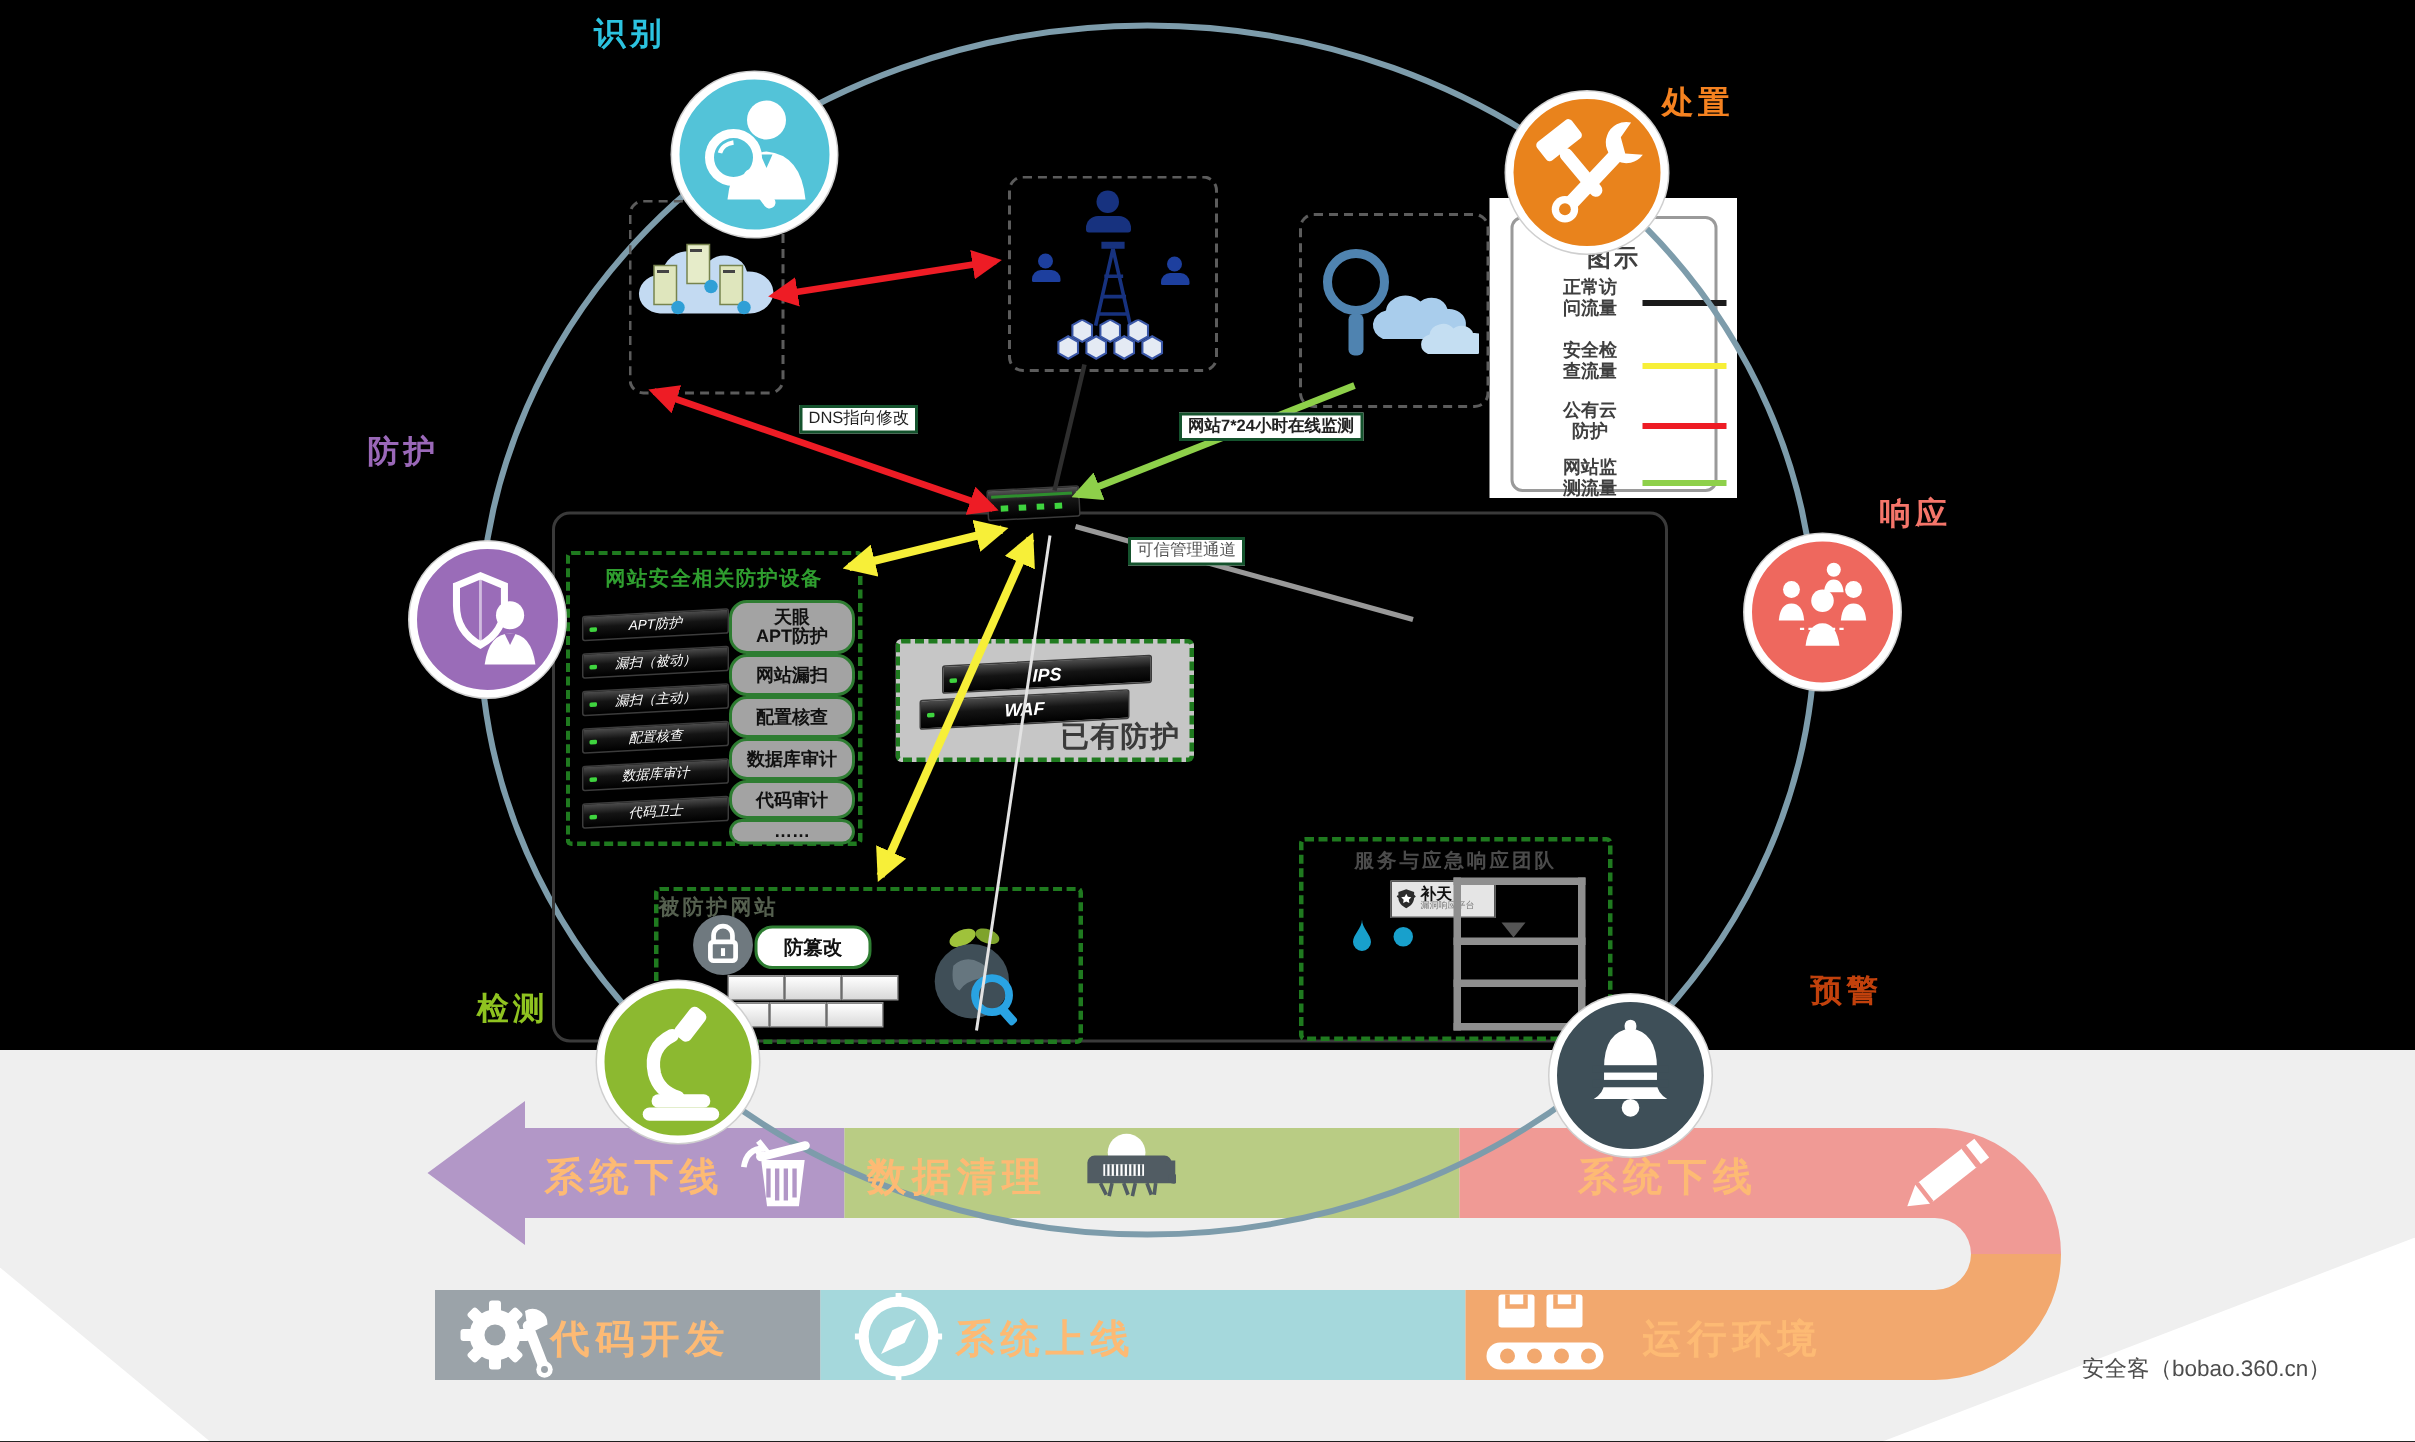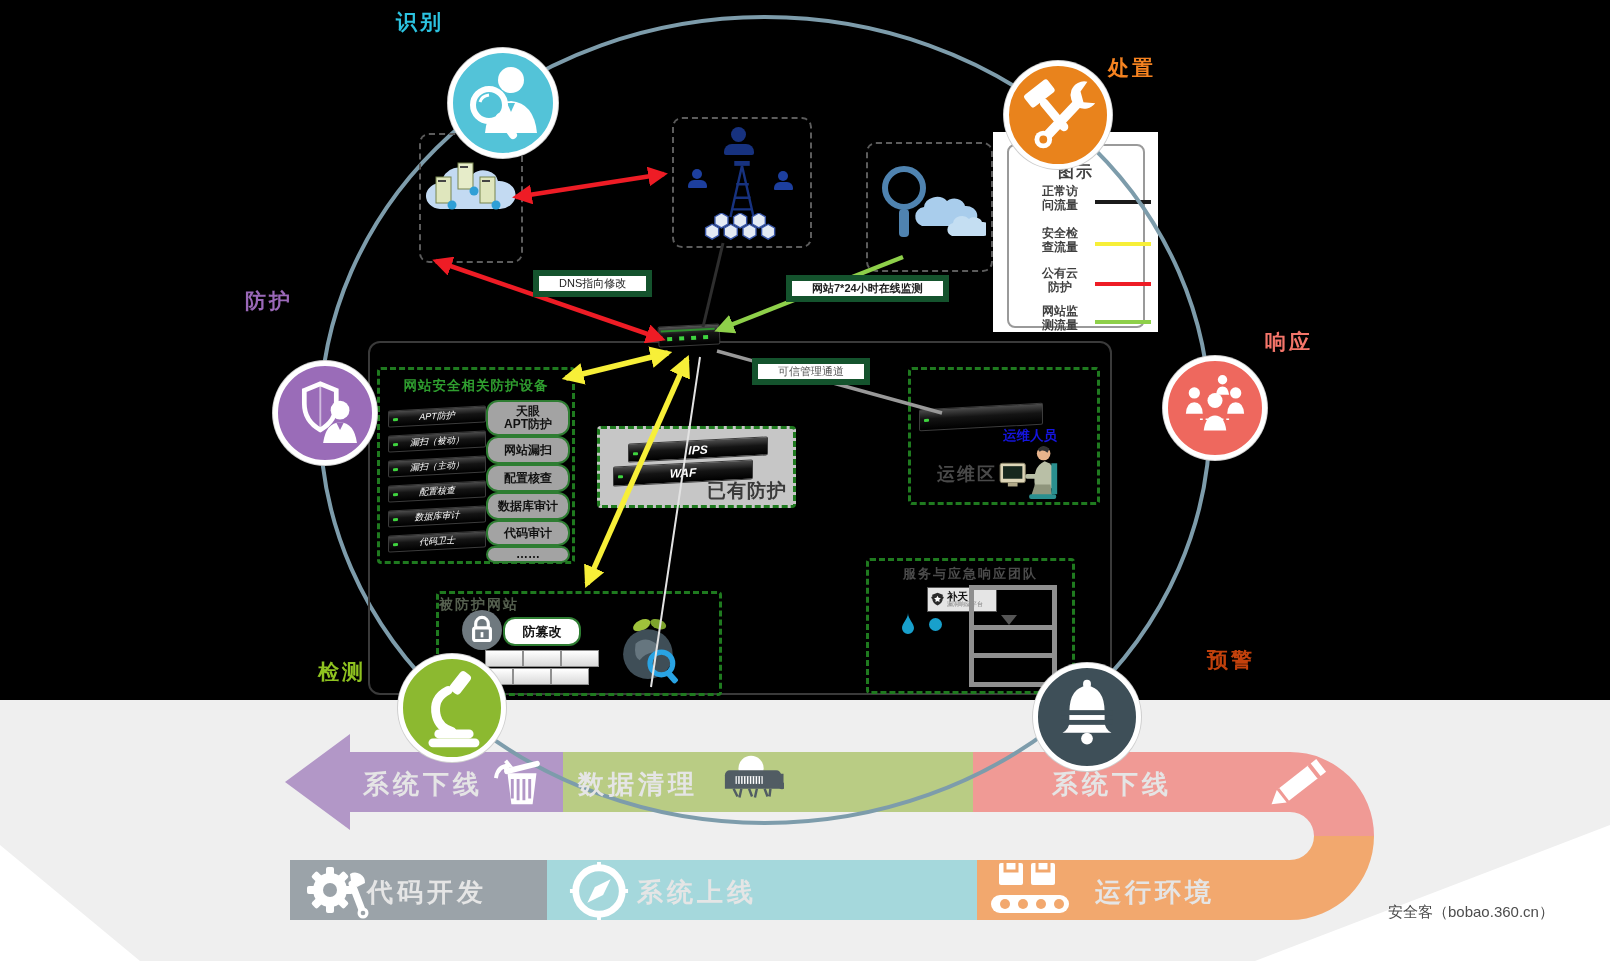--- a/index.html
+++ b/index.html
@@ -12,43 +12,43 @@
   .wedge{z-index:0;background:#fff;}
   
   .dash-dark{border:2px dashed #5c5c5c;border-radius:10px;}
   .dash-green{border:3px dashed #1f7a1f;border-radius:4px;}
   .big-frame{border:2px solid #3a3a3a;border-radius:12px;}
   
   .node{border-radius:50%;border:5px solid #fff;box-shadow:0 0 0 1px #cfcfcf;z-index:8;}
   .node svg{width:100%;height:100%;display:block;}
   .stage-label{font-weight:bold;font-size:21px;letter-spacing:3px;z-index:8;}
   
-  .chip{background:#fff;border:6px solid #14532d;color:#222;font-size:11px;
-        padding:1px 20px;line-height:1.2;z-index:7;white-space:nowrap;}
+  .chip{background:#fff;border:2px solid #14532d;color:#222;font-size:11px;
+        padding:1px 4px;line-height:1.2;z-index:7;white-space:nowrap;}
   
   .srv{background:linear-gradient(180deg,#4c4c4c 0%,#141414 45%,#000 100%);
        border:1px solid #3c3c3c;border-radius:2px;color:#fff;display:flex;
        align-items:center;justify-content:center;font-style:italic;
        transform:skewY(-3deg);}
   .srv i{position:absolute;left:4px;top:45%;width:5px;height:3px;background:#3fd43f;border-radius:1px;}
   .svc{background:#a3a3a3;border:2px solid #2e7d32;border-radius:12px;display:flex;
        align-items:center;justify-content:center;font-weight:bold;font-size:12px;
        color:#111;text-align:center;line-height:1.08;}
   .wbox{background:linear-gradient(180deg,#fff 0%,#d9d9d9 100%);border:1px solid #8f8f8f;}
   
   .legend{left:993px;top:132px;width:165px;height:200px;background:#fff;z-index:2;}
   .lg-inner{position:absolute;left:14px;top:12px;width:134px;height:180px;
             border:2px solid #9a9a9a;border-radius:8px;}
   .lg-title{position:absolute;left:0;top:16px;width:100%;text-align:center;
             font-size:16px;font-weight:bold;color:#3f3f3f;letter-spacing:2px;}
   .lg-label{position:absolute;left:20px;width:62px;text-align:center;font-size:12px;
             font-weight:bold;color:#3f3f3f;line-height:1.2;}
   .lg-line{position:absolute;left:86px;width:56px;height:4px;}
   
-  .band-text{color:#e5e5e5;font-weight:bold;font-size:26px;letter-spacing:4px;z-index:4;}
+  .band-text{color:#fdba74;font-weight:bold;font-size:26px;letter-spacing:4px;z-index:4;}
   .lc{z-index:4;}
   .title-green{color:#2f9e2f;font-weight:bold;}
   .dim-title{font-weight:bold;letter-spacing:2px;}
 </style>
 </head>
 <body>
 
 <div class="canvas">
 
   <div class="abs bg-gray"></div>
@@ -275,39 +275,20 @@
         <i></i>
         <span>IPS</span>
       </div>
     <div class="abs srv" style="left:13px;top:34px;width:138px;height:18px;font-size:12px;font-weight:bold;">
         <i></i>
         <span>WAF</span>
       </div>
     <div class="abs" style="right:6px;bottom:1px;font-size:19px;font-weight:bold;color:#3a3a3a;letter-spacing:1px;">已有防护</div>
   </div>
 
-  <div class="abs dash-green" style="left:908px;top:367px;width:186px;height:132px;z-index:5;">
-    <div class="abs srv" style="left:8px;top:36px;width:122px;height:20px;font-size:10px;">
-        <i></i>
-      </div>
-    <div class="abs" style="left:92px;top:57px;font-size:13.5px;font-weight:bold;color:#1515e0;">运维人员</div>
-    <svg style="position:absolute;left:86px;top:72px;" width="72" height="58" viewBox="0 0 72 60">
-      <rect x="2" y="22" width="26" height="20" rx="2" fill="#ded6b8" stroke="#8a8468"></rect>
-      <rect x="5" y="25" width="20" height="13" fill="#17281e"></rect>
-      <rect x="10" y="42" width="10" height="4" fill="#b0a888"></rect>
-      <circle cx="47" cy="12" r="7" fill="#e8b48c"></circle>
-      <path d="M41 8 q5 -7 12 -1 l-2 4 q-5 -4 -8 -1 z" fill="#333"></path>
-      <path d="M38 46 q-3 -20 10 -26 q11 3 11 15 l-2 13 z" fill="#b9bfa6"></path>
-      <rect x="28" y="33" width="16" height="5" rx="2" fill="#b9bfa6"></rect>
-      <path d="M34 56 h22 l-2 -12 h-16 z" fill="#8f957c"></path>
-      <rect x="55" y="22" width="6" height="32" fill="#2a8f8f"></rect>
-      <rect x="32" y="54" width="28" height="5" rx="2" fill="#2a8f8f"></rect>
-    </svg>
-    <div class="abs dim-title" style="left:26px;top:92px;font-size:18px;color:#4a4a4a;">运维区</div>
-  </div>
 
   <div class="abs dash-green" style="left:436px;top:591px;width:280px;height:99px;z-index:5;">
     <div class="abs dim-title" style="left:0;top:2px;width:100%;text-align:left;font-size:14px;color:#55604f;">被防护网站</div>
     <svg style="position:absolute;left:22px;top:15px;" width="42" height="42" viewBox="0 0 40 40">
       <circle cx="20" cy="20" r="19" fill="#6f797f"></circle>
       <rect x="12" y="18" width="16" height="12" rx="2" fill="none" stroke="#fff" stroke-width="3"></rect>
       <path d="M14 18 v-4 a6 6 0 0 1 12 0 v4" fill="none" stroke="#fff" stroke-width="3"></path>
       <rect x="18.7" y="22" width="2.6" height="5" fill="#fff"></rect>
     </svg>
     <div class="abs" style="left:64px;top:23px;width:74px;height:25px;background:#fff;border:2px solid #2e7d32;border-radius:12px;
@@ -443,19 +424,19 @@
       <path d="M50 18 q-18 2 -18 27 v10 q0 7 -7 11 h50 q-7 -4 -7 -11 v-10 q0 -25 -18 -27 z" fill="#fff"></path>
       <rect x="24" y="43" width="52" height="5" fill="#3e4f58"></rect>
       <rect x="24" y="53" width="52" height="5" fill="#3e4f58"></rect>
       <circle cx="50" cy="72" r="6" fill="#fff"></circle>
     </svg>
   </div>
 
   <div class="abs stage-label" style="left:396px;top:8px;color:#2cc3e0;">识别</div>
   <div class="abs stage-label" style="left:1108px;top:54px;color:#f58220;">处置</div>
   <div class="abs stage-label" style="left:245px;top:287px;color:#9a68b8;">防护</div>
-  <div class="abs stage-label" style="left:1253px;top:328px;color:#f4756a;margin-left:12px;">响应</div>
+  <div class="abs stage-label" style="left:1253px;top:328px;color:#f4756a;">响应</div>
   <div class="abs stage-label" style="left:318px;top:658px;color:#8fc320;">检测</div>
   <div class="abs stage-label" style="left:1207px;top:646px;color:#c2410c;">预警</div>
 
   <div class="abs" style="left:1388px;top:903px;font-size:15px;color:#4d4d4d;z-index:9;">安全客（bobao.360.cn）</div>
 
 </div>
 
 </body></html>

